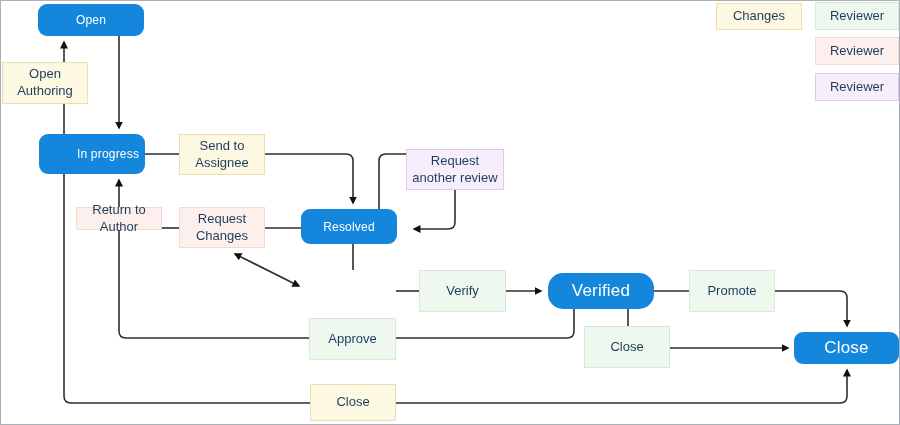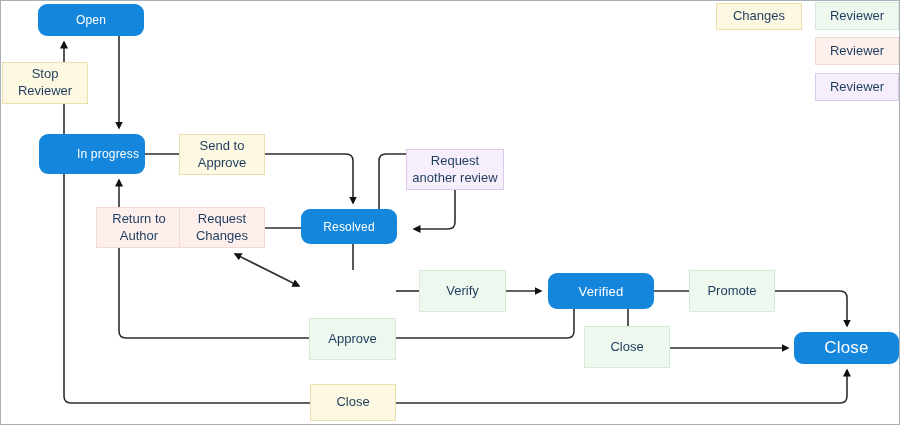--- a/index.html
+++ b/index.html
@@ -67,35 +67,35 @@
     <path class="edge" d="M573 308 V330 Q573 337 566 337 H125 Q118 337 118 330 V179" marker-end="url(#arr)"></path>
     <path class="edge" d="M395 290 H418"></path>
     <path class="edge" d="M505 290 H540" marker-end="url(#arr)"></path>
     <path class="edge" d="M653 290 H688"></path>
     <path class="edge" d="M774 290 H839 Q846 290 846 297 V325" marker-end="url(#arr)"></path>
     <path class="edge" d="M627 308 V325"></path>
     <path class="edge" d="M669 347 H787" marker-end="url(#arr)"></path>
     <path class="edge" d="M63 173 V395 Q63 402 70 402 H839 Q846 402 846 395 V369" marker-end="url(#arr)"></path>
   </svg>
 
-  <div class="lbl assignee" style="left:1px;top:61px;width:86px;height:42px;">Stop Reviewer</div>
-  <div class="lbl assignee" style="left:178px;top:133px;width:86px;height:41px;">Send to Approve</div>
+  <div class="lbl assignee" style="left:1px;top:61px;width:86px;height:42px;">Open Authoring</div>
+  <div class="lbl assignee" style="left:178px;top:133px;width:86px;height:41px;">Send to Assignee</div>
   <div class="lbl rev-purple" style="left:405px;top:148px;width:98px;height:41px;">Request another review</div>
-  <div class="lbl rev-red" style="left:75px;top:206px;width:86px;height:41px;margin-left:20px;">Return to Author</div>
+  <div class="lbl rev-red" style="left:75px;top:206px;width:86px;height:23px;">Return to Author</div>
   <div class="lbl rev-red" style="left:178px;top:206px;width:86px;height:41px;">Request Changes</div>
   <div class="lbl rev-green" style="left:308px;top:269px;width:87px;height:42px;margin-top:48px;">Approve</div>
   <div class="lbl rev-green" style="left:418px;top:269px;width:87px;height:42px;text-align:right;">Verify</div>
   <div class="lbl rev-green" style="left:688px;top:269px;width:86px;height:42px;text-align:center;">Promote</div>
   <div class="lbl rev-green" style="left:583px;top:325px;width:86px;height:42px;">Close</div>
   <div class="lbl assignee" style="left:309px;top:383px;width:86px;height:37px;">Close</div>
 
   <div class="node" style="left:37px;top:3px;width:106px;height:32px;">Open</div>
   <div class="node" style="left:38px;top:133px;width:106px;height:40px;padding-left:32px;">In progress</div>
   <div class="node" style="left:300px;top:208px;width:96px;height:35px;">Resolved</div>
-  <div class="node" style="left:547px;top:272px;width:106px;height:36px;font-size:13px;">Verified</div>
+  <div class="node" style="left:547px;top:272px;width:106px;height:36px;font-size:17px;border-radius:15px;">Verified</div>
   <div class="node" style="left:793px;top:331px;width:105px;height:32px;font-size:17px;">Close</div>
 
   <div class="lbl assignee" style="left:715px;top:2px;width:86px;height:27px;">Changes</div>
   <div class="lbl rev-green" style="left:814px;top:1px;width:84px;height:28px;">Reviewer</div>
   <div class="lbl rev-red" style="left:814px;top:36px;width:84px;height:28px;">Reviewer</div>
   <div class="lbl rev-purple" style="left:814px;top:72px;width:84px;height:28px;">Reviewer</div>
 
 </div>
 
 </body></html>

